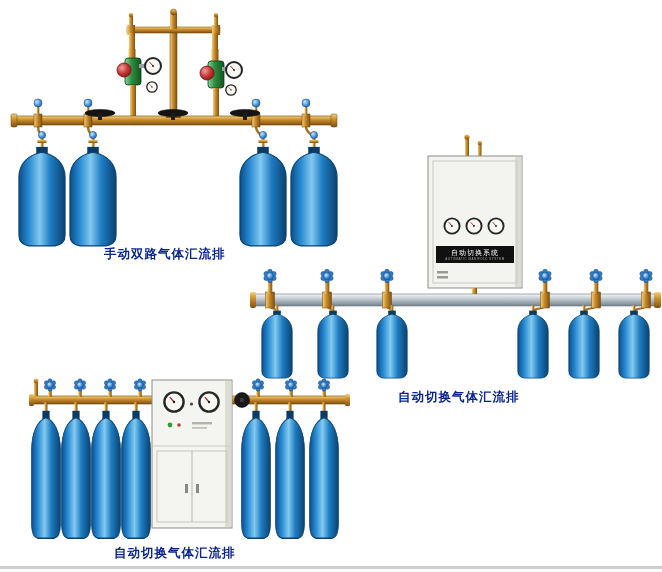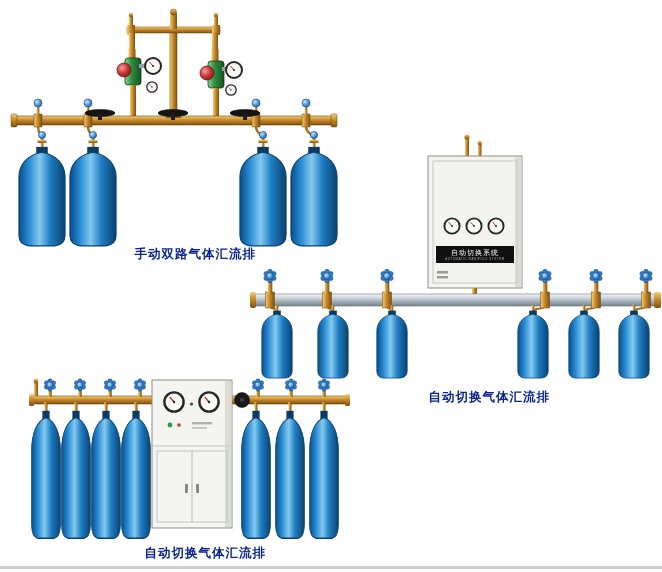--- a/index.html
+++ b/index.html
@@ -5,21 +5,21 @@
   * { margin:0; padding:0; box-sizing:border-box; }
   html,body { background:#ffffff; }
   :root { --caption-color:#0a2490; }
   .canvas {
     position:relative; width:662px; height:572px; background:#ffffff;
     overflow:hidden; font-family:"Liberation Sans", sans-serif;
   }
   .canvas svg { position:absolute; left:0; top:0; }
   .caption {
     position:absolute; font-weight:bold; font-size:12.5px; line-height:14px;
-    color:var(--caption-color); text-align:right; letter-spacing:1px;
+    color:var(--caption-color); text-align:left; letter-spacing:1px;
     white-space:nowrap;
   }
   .panel-label {
     position:absolute; left:436px; top:246px; width:78px; height:17px;
     display:flex; flex-direction:column; align-items:center; justify-content:center;
     color:#ffffff; pointer-events:none;
   }
   .panel-label .t { font-size:7px; line-height:8px; letter-spacing:1px; }
   .panel-label .s { font-size:3px; line-height:4px; color:#a8a8a8; letter-spacing:0.5px; }
   .bottom-line { position:absolute; left:0; top:566px; width:662px; height:3px; background:#cfcfcf; }

